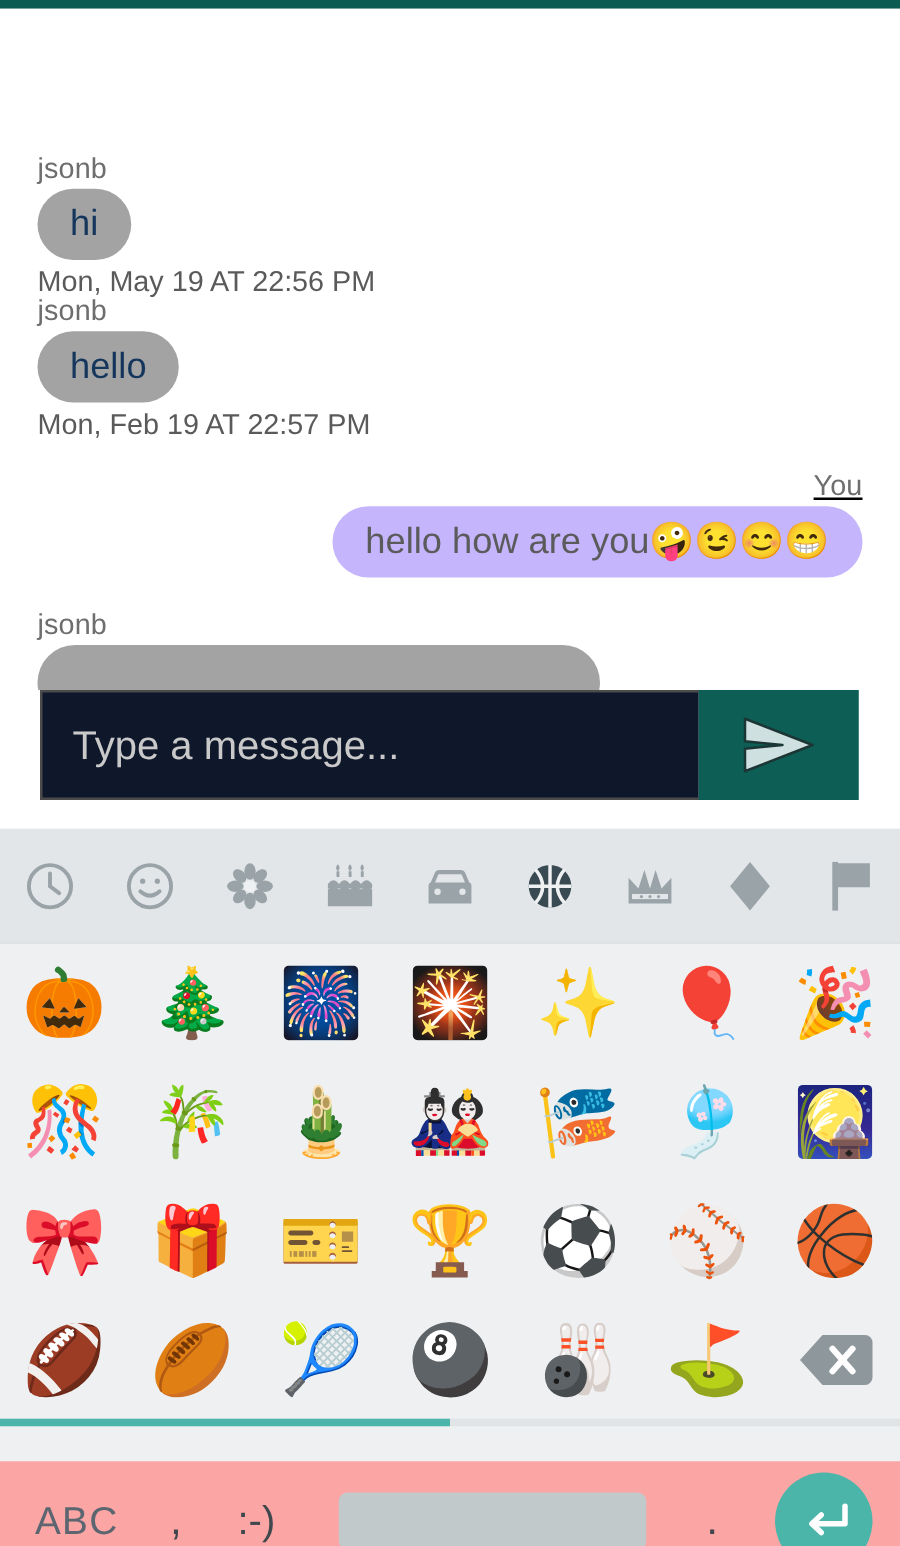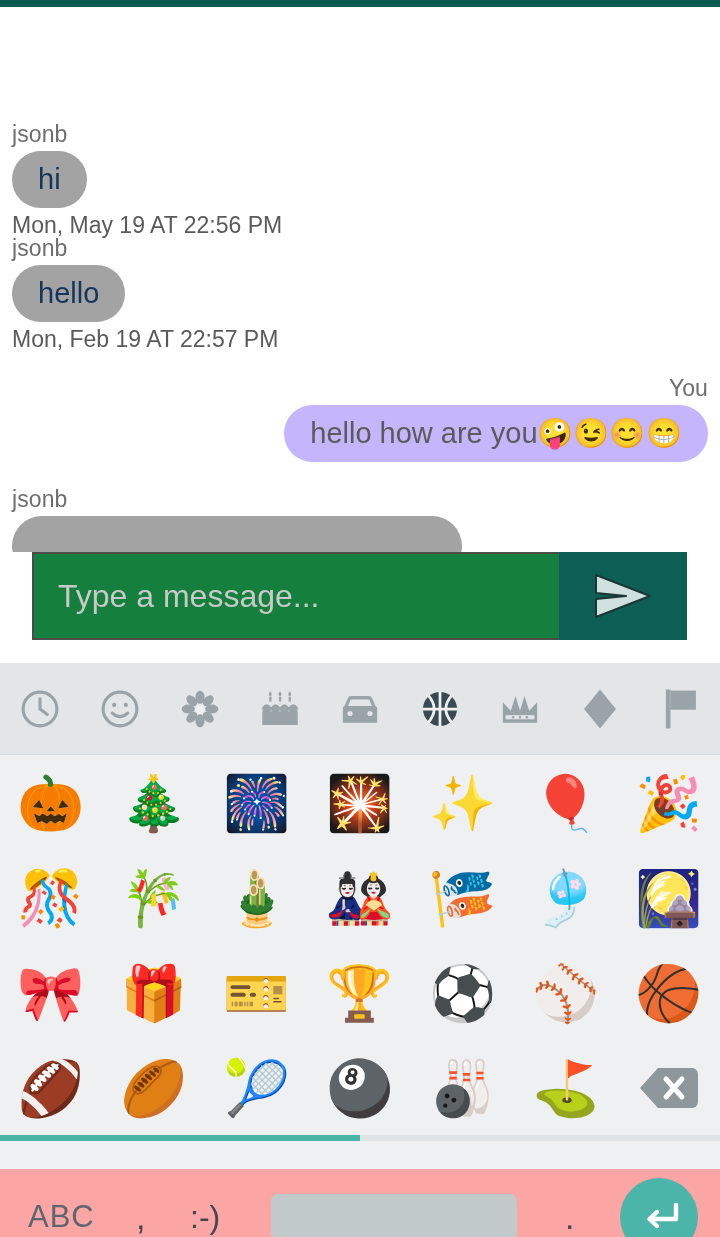--- a/index.html
+++ b/index.html
@@ -15,23 +15,23 @@
   .status-strip {
     position:absolute; top:0; left:0; width:720px; height:7px;
     background:#0b5b52;
   }
 
   
   .chat-area {
     position:absolute; top:7px; left:0; width:720px; height:545px;
     background:#ffffff; overflow:hidden;
   }
-  .msg-block { padding:0 12px; }
+  .msg-block { padding:0 30px; }
   .msg-block.left  { text-align:left; }
-  .msg-block.right { text-align:right; }
+  .msg-block.right { text-align:right;text-decoration:underline; }
 
   .sender {
     font-size:23px; color:#6e6e6e; line-height:1.0;
     margin-bottom:5px; letter-spacing:0.1px;
   }
   .bubble {
     display:inline-block;
     font-size:29px;
     line-height:1.0;
     padding:14px 26px;
@@ -51,21 +51,21 @@
   
   .input-bar {
     position:absolute; top:552px; left:32px;
     width:655px; height:88px;
     display:flex;
   }
   .msg-input {
     flex:1;
     border:2px solid #4b4b4b;
     border-right:none;
-    background:#15803d;
+    background:#0f172a;
     font-size:32px;
     color:#c9c9c9;
     padding:0 24px;
     display:flex; align-items:center; justify-content:center;
     font-family:"Liberation Sans", sans-serif;
     outline:none;
   }
   .msg-input::placeholder { color:#c9c9c9; }
   .send-btn {
     width:128px; height:88px;

